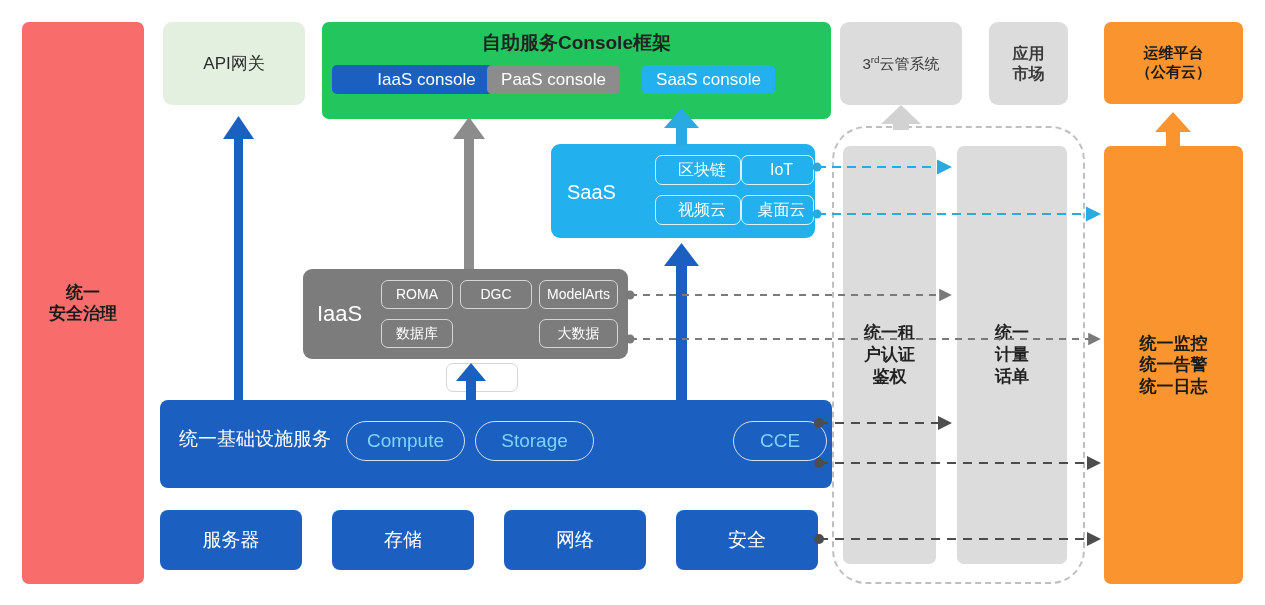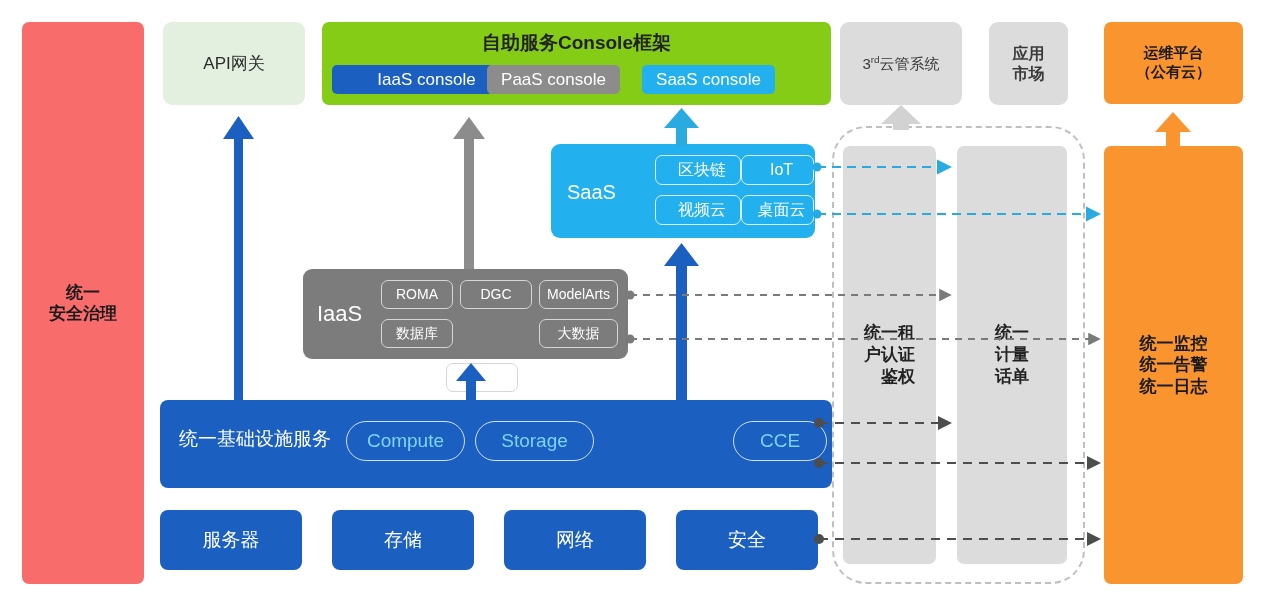--- a/index.html
+++ b/index.html
@@ -8,21 +8,21 @@
 
   .box{position:absolute;box-sizing:border-box;display:flex;align-items:center;justify-content:center;text-align:center;line-height:1.25;}
 
   
   .panel-security{left:22px;top:22px;width:122px;height:562px;background:#F96C6C;border-radius:7px;color:#1a1a1a;font-size:17px;font-weight:700;}
   .panel-ops{left:1104px;top:22px;width:139px;height:82px;background:#F9942E;border-radius:7px;color:#1a1a1a;font-size:15px;font-weight:700;}
   .panel-ops-body{left:1104px;top:146px;width:139px;height:438px;background:#F9942E;border-radius:7px;color:#1a1a1a;font-size:17px;font-weight:700;}
 
   
   .api-gw{left:163px;top:22px;width:142px;height:83px;background:#E3F0E0;border-radius:9px;color:#2b2b2b;font-size:17px;}
-  .console-frame{left:322px;top:22px;width:509px;height:83px;background:#84cc16;border-radius:7px;display:block;}
+  .console-frame{left:322px;top:22px;width:509px;height:97px;background:#22c55e;border-radius:7px;display:block;}
   .console-title{position:absolute;left:0;top:9px;width:509px;text-align:center;color:#222;font-size:19px;font-weight:700;}
   .console-chip{position:absolute;top:43px;height:29px;border-radius:5px;display:flex;align-items:center;justify-content:center;color:#fff;font-size:17px;}
   .chip-iaas{left:10px;width:133px;background:#1B5FC1;padding-left:28px;}
   .chip-paas{left:165px;width:133px;background:#8C8C8C;}
   .chip-saas{left:320px;width:133px;background:#22B0EE;}
 
   .third-cloud{left:840px;top:22px;width:122px;height:83px;background:#DCDCDC;border-radius:9px;color:#3a3a3a;font-size:15px;}
   .app-market{left:989px;top:22px;width:79px;height:83px;background:#DCDCDC;border-radius:9px;color:#3a3a3a;font-size:16px;font-weight:700;}
 
   
@@ -56,21 +56,21 @@
 
   
   .bot{top:510px;height:60px;background:#1B5FC1;border-radius:8px;color:#fff;font-size:19px;}
   .b1{left:160px;width:142px;}
   .b2{left:332px;width:142px;}
   .b3{left:504px;width:142px;}
   .b4{left:676px;width:142px;}
 
   
   .dashed-zone{position:absolute;left:832px;top:126px;width:253px;height:458px;border:2.5px dashed #BFBFBF;border-radius:34px;box-sizing:border-box;}
-  .gray-col{position:absolute;background:#DCDCDC;border-radius:7px;display:flex;align-items:center;justify-content:center;text-align:right;color:#222;font-size:17px;font-weight:700;line-height:1.3;}
+  .gray-col{position:absolute;background:#DCDCDC;border-radius:7px;display:flex;align-items:center;justify-content:center;text-align:center;color:#222;font-size:17px;font-weight:700;line-height:1.3;}
   .gcol-auth{left:843px;top:146px;width:93px;height:418px;}
   .gcol-bill{left:957px;top:146px;width:110px;height:418px;}
 
   svg.overlay{position:absolute;left:0;top:0;width:1265px;height:605px;pointer-events:none;}
   .lbl-sup{font-size:0.66em;vertical-align:super;}
 </style>
 </head>
 <body>
 
 <div id="stage">

